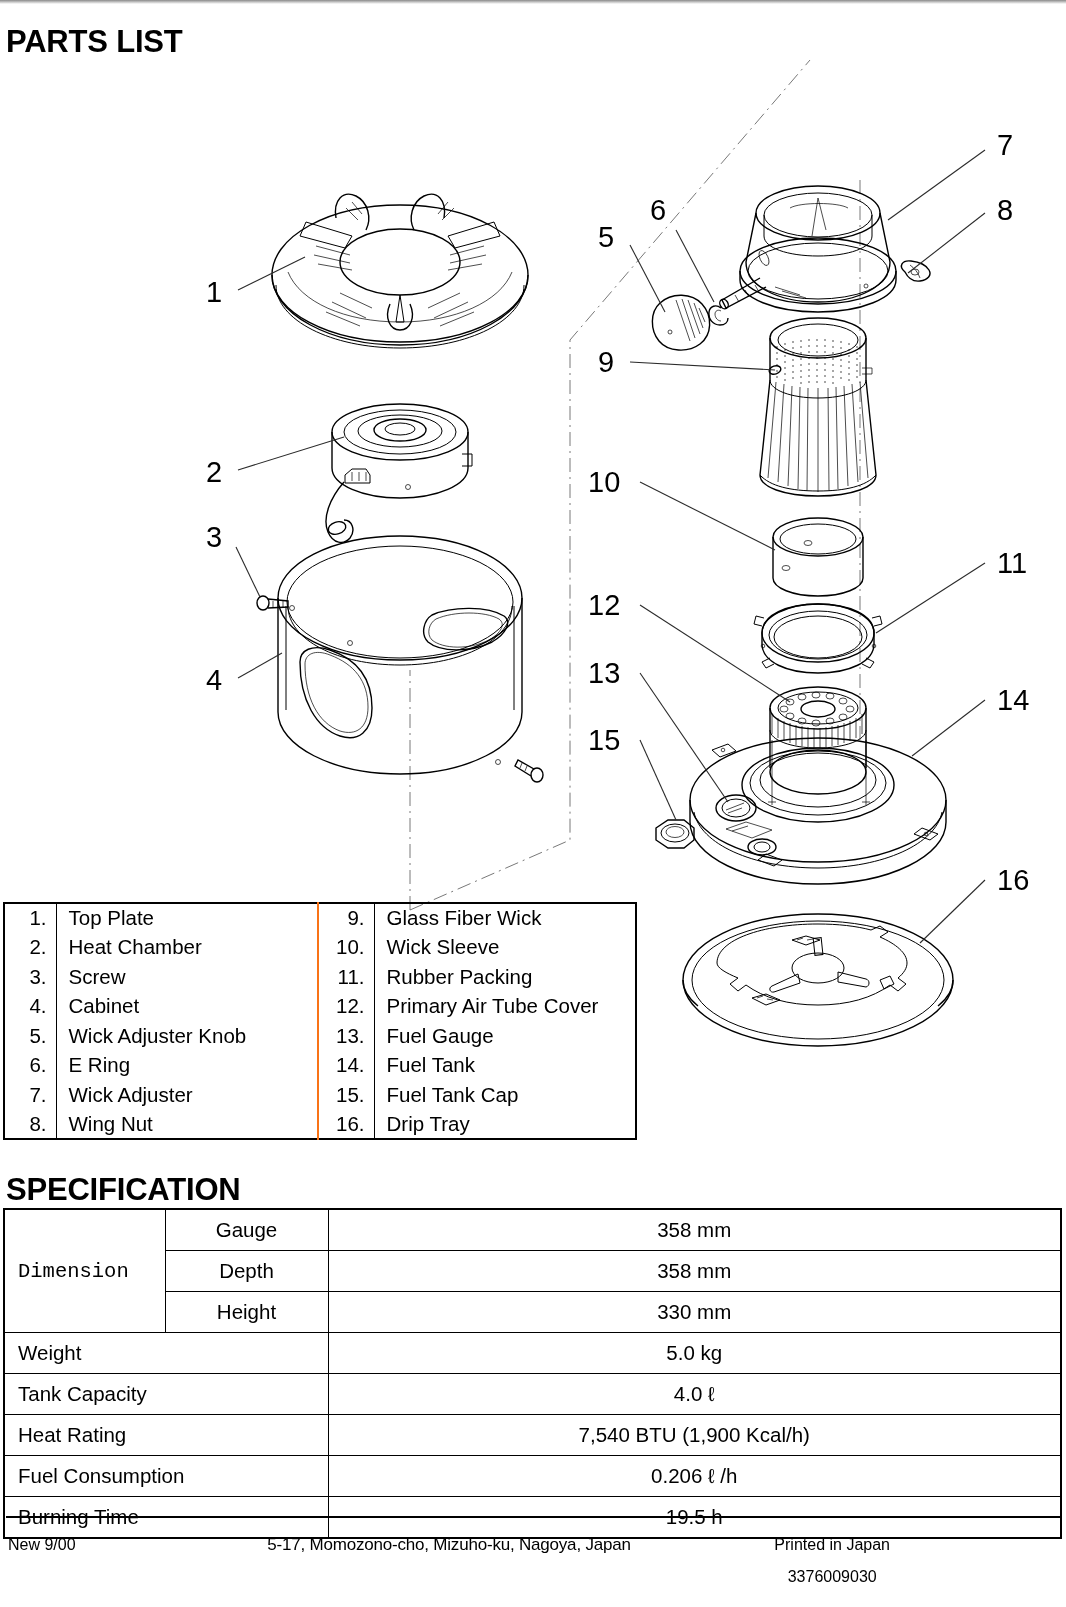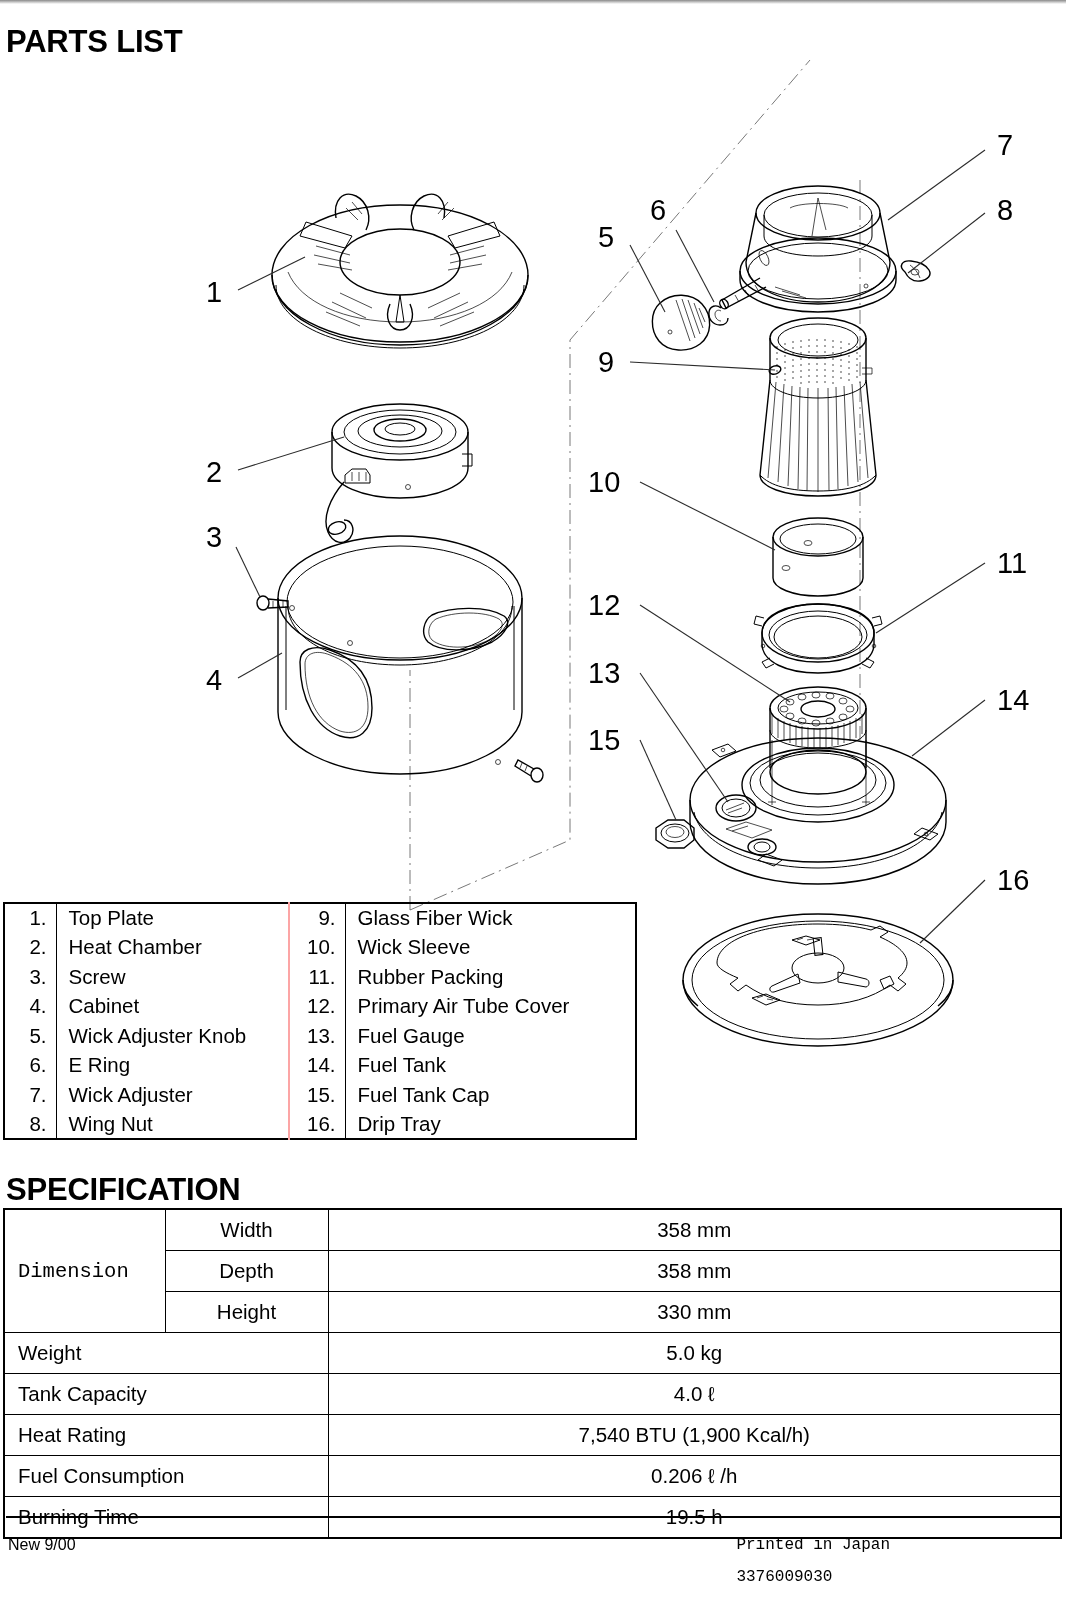--- a/index.html
+++ b/index.html
@@ -48,21 +48,21 @@
     padding: 0;
     height: 29.5px;
     vertical-align: middle;
     white-space: nowrap;
   }
   #parts-table td.num {
     width: 52px; text-align: right; padding-right: 9px;
     border-right: 1.5px solid #000;
   }
   #parts-table td.name { padding-left: 12px; }
-  #parts-table td.name.first-col { width: 233px; border-right: 2px solid #fca5a5; }
+  #parts-table td.name.first-col { width: 262px; border-right: 2px solid #f97316; }
   #parts-table td.num.second { width: 56px; }
 
   
   #spec-table {
     position: absolute; left: 3px; top: 1208px;
     width: 1059px;
     border-collapse: collapse;
     border: 2.5px solid #000;
   }
   #spec-table td {
@@ -80,21 +80,21 @@
 
   
   #footer-rule {
     position: absolute; left: 6px; top: 1516px; width: 1054px;
     border-top: 2.5px solid #000;
   }
   #footer {
     position: absolute; left: 0; top: 1528px; width: 898px; height: 70px;
   }
   #footer .left  { position: absolute; left: 8px;  top: 8px;  font-size: 16px; }
-  #footer .right { position: absolute; right: 8px; top: 8px;  font-size: 16px; text-align: left; font-family: Liberation Mono, monospace; }
+  #footer .right { position: absolute; right: 8px; top: 8px;  font-size: 16px; text-align: center; }
   #footer .right .code { display: block; margin-top: 14px; }
   #footer .center {
     position: absolute; left: 0; right: 0; top: 2px; text-align: center;
   }
   #footer .center .company {
     font-size: 21px; font-weight: bold; letter-spacing: -0.3px;
   }
   #footer .center .address {
     font-size: 17px; margin-top: 5px; letter-spacing: -0.2px;
   }
@@ -469,21 +469,21 @@
     </tr>
   </tbody>
 </table>
 
 <div class="page-heading" id="spec-heading">SPECIFICATION</div>
 
 <table id="spec-table">
   <tbody>
     <tr>
       <td class="lbl1" rowspan="3">Dimension</td>
-      <td class="lbl2">Width</td>
+      <td class="lbl2">Gauge</td>
       <td class="val">358 mm</td>
     </tr>
     <tr>
       <td class="lbl2">Depth</td>
       <td class="val">358 mm</td>
     </tr>
     <tr>
       <td class="lbl2">Height</td>
       <td class="val">330 mm</td>
     </tr>
@@ -507,18 +507,19 @@
       <td class="span2" colspan="2">Burning Time</td>
       <td class="val">19.5 h</td>
     </tr>
   </tbody>
 </table>
 
 <div id="footer-rule"></div>
 <div id="footer">
   <div class="left">New 9/00</div>
   <div class="center">
+    <div class="address">5-17, Momozono-cho, Mizuho-ku, Nagoya, Japan</div>
   </div>
   <div class="right">
     <span>Printed in Japan</span>
     <span class="code">3376009030</span>
   </div>
 </div>
 
 </body></html>

